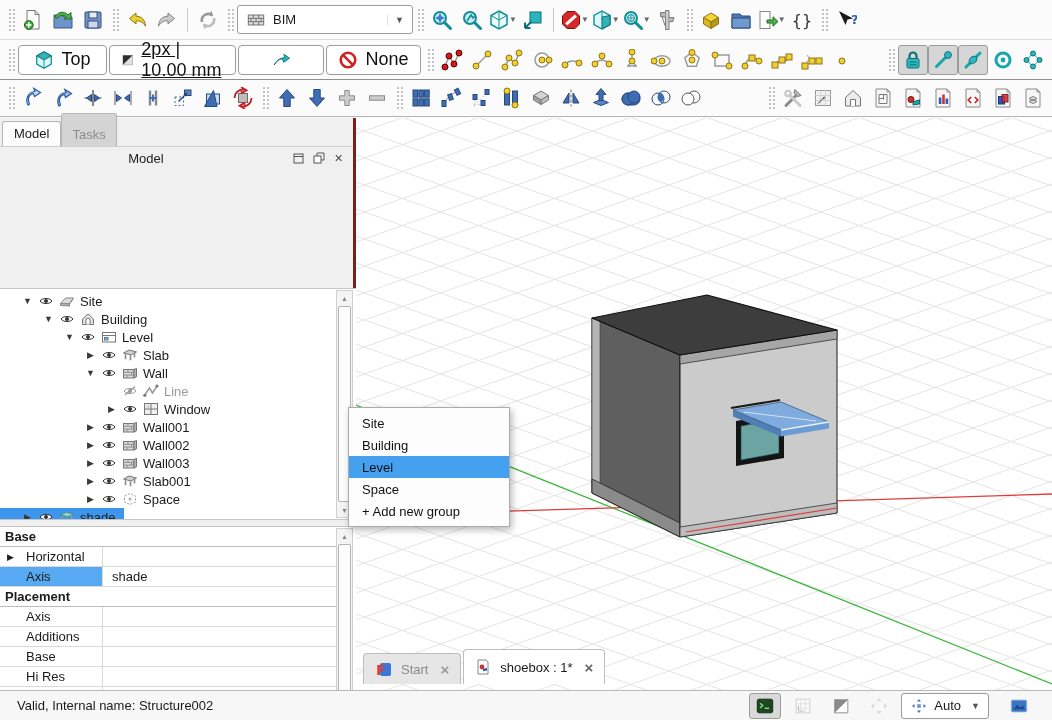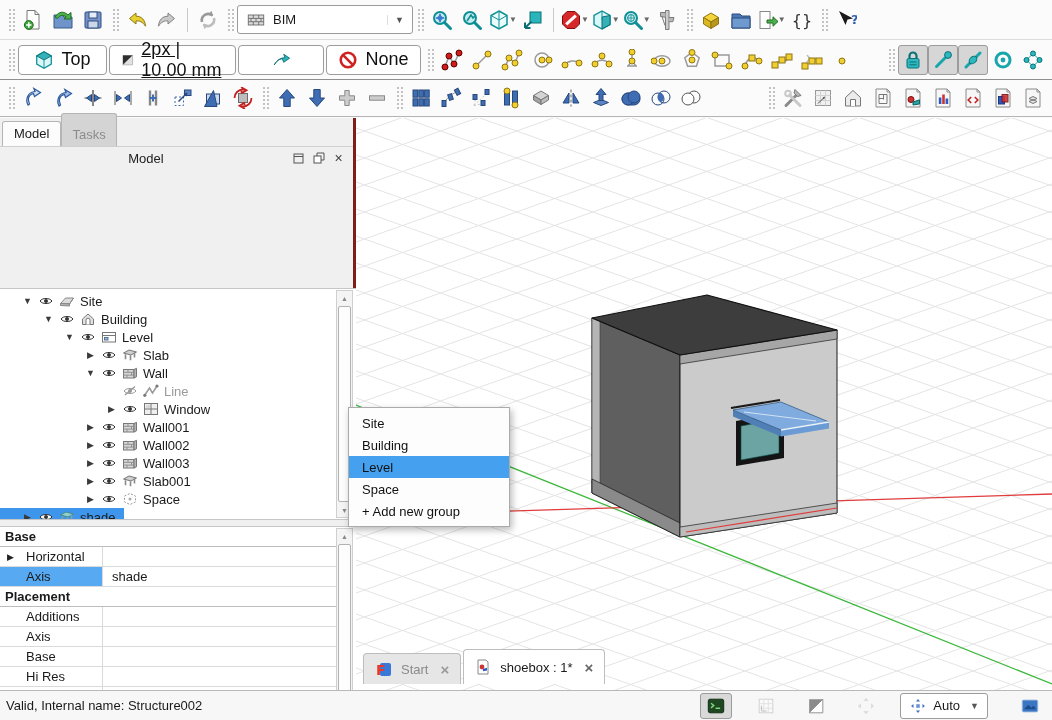--- a/index.html
+++ b/index.html
@@ -54,22 +54,22 @@
 .file-tabs{position:absolute;left:7px;bottom:6px;display:flex;align-items:flex-end}
 .ftab{height:31px;background:#e6e6e6;border:1px solid #bdbdbd;border-bottom:none;border-radius:4px 4px 0 0;display:flex;align-items:center;gap:9px;padding:0 11px;color:#8a8a8a;margin-right:2px}
 .ftab.active{height:35px;background:#fff;color:#1a1a1a}
 .ftab .fx{font-size:15px;font-weight:bold;color:#9a9a9a;margin-left:3px}
 .ftab.active .fx{color:#666}
 
 .ctxmenu{position:absolute;left:348px;top:407px;width:162px;background:#fdfdfd;border:1px solid #ababab;box-shadow:2px 3px 7px rgba(0,0,0,.28);padding:4px 0;z-index:60}
 .mi{height:22px;display:flex;align-items:center;padding-left:13px;color:#111;white-space:nowrap}
 .mi.hl{background:#45a1f0}
 
-.statusbar{position:absolute;left:0;bottom:0;width:1052px;height:30px;background:#f7f7f7;border-top:1px solid #b9b9b9;display:flex;align-items:center;padding:0 6px}
-.sb-right{margin-left:auto;display:flex;align-items:center;gap:18px}
+.statusbar{position:absolute;left:0;bottom:0;width:1052px;height:30px;background:#f7f7f7;border-top:1px solid #b9b9b9;display:flex;align-items:center;padding:0 17px}
+.sb-right{margin-left:auto;display:flex;align-items:center;gap:6px}
 .sbtn{width:32px;height:26px;display:flex;align-items:center;justify-content:center;border-radius:3px;border:1px solid transparent}
 .sbtn.pressed{background:#d9d9d9;border:1px solid #9c9c9c}
 .sbtn.disabled{opacity:.45}
 .scombo{height:26px;background:#fff;border:1px solid #9c9c9c;border-radius:3px;display:flex;align-items:center;gap:6px;padding:0 8px}
 .scombo .carr{font-size:9px;color:#555;margin-left:4px}
 svg{display:block}
 </style>
 </head>
 <body>
 
@@ -885,27 +885,27 @@
           </div>
           <div class="prow">
             <div class="pname psel">
               <span>Axis</span>
             </div>
             <div class="pval">shade</div>
           </div>
           <div class="pgroup">Placement</div>
           <div class="prow">
             <div class="pname">
-              <span>Additions</span>
+              <span>Axis</span>
             </div>
             <div class="pval"></div>
           </div>
           <div class="prow">
             <div class="pname">
-              <span>Axis</span>
+              <span>Additions</span>
             </div>
             <div class="pval"></div>
           </div>
           <div class="prow">
             <div class="pname">
               <span>Base</span>
             </div>
           </div>
           <div class="prow">
             <div class="pname">

